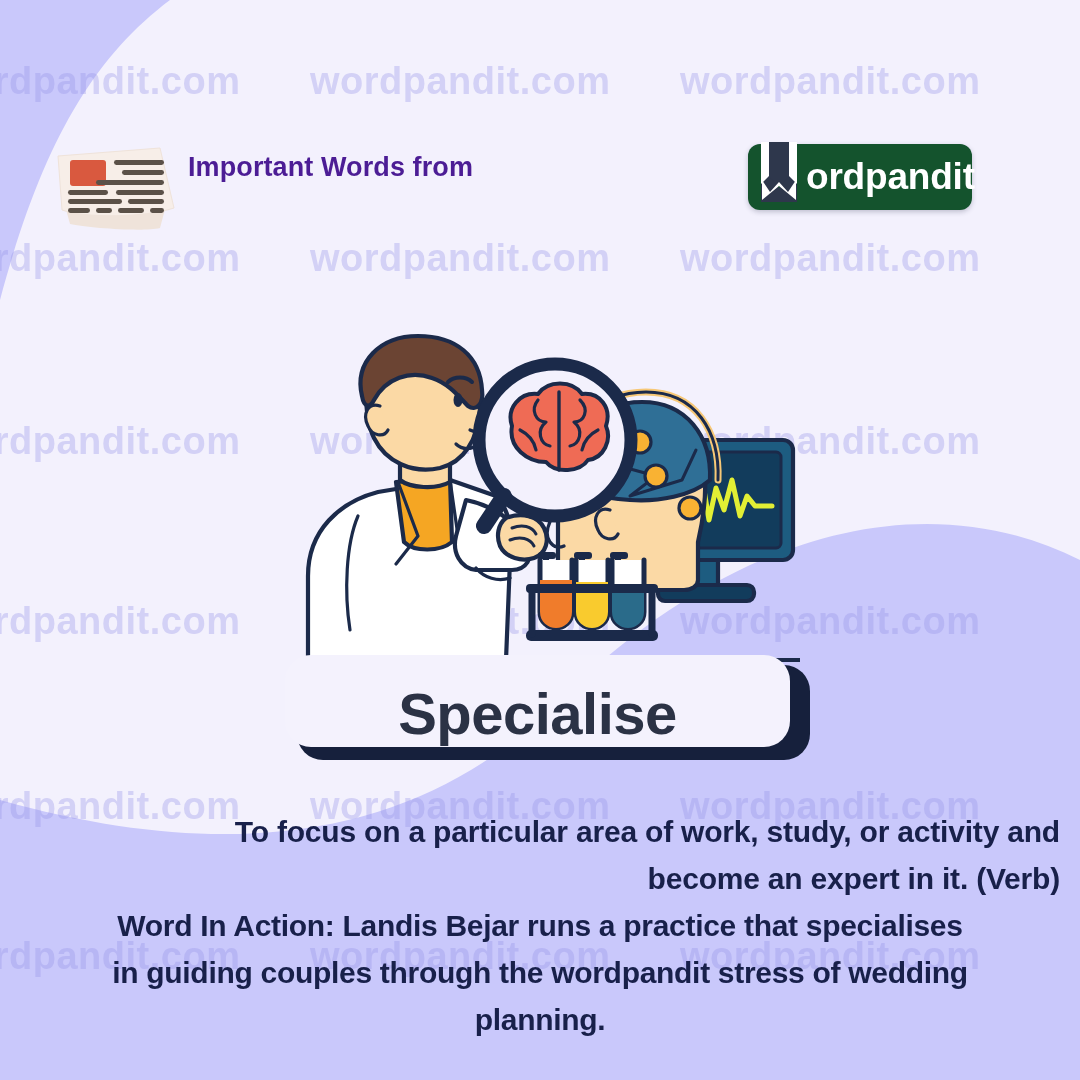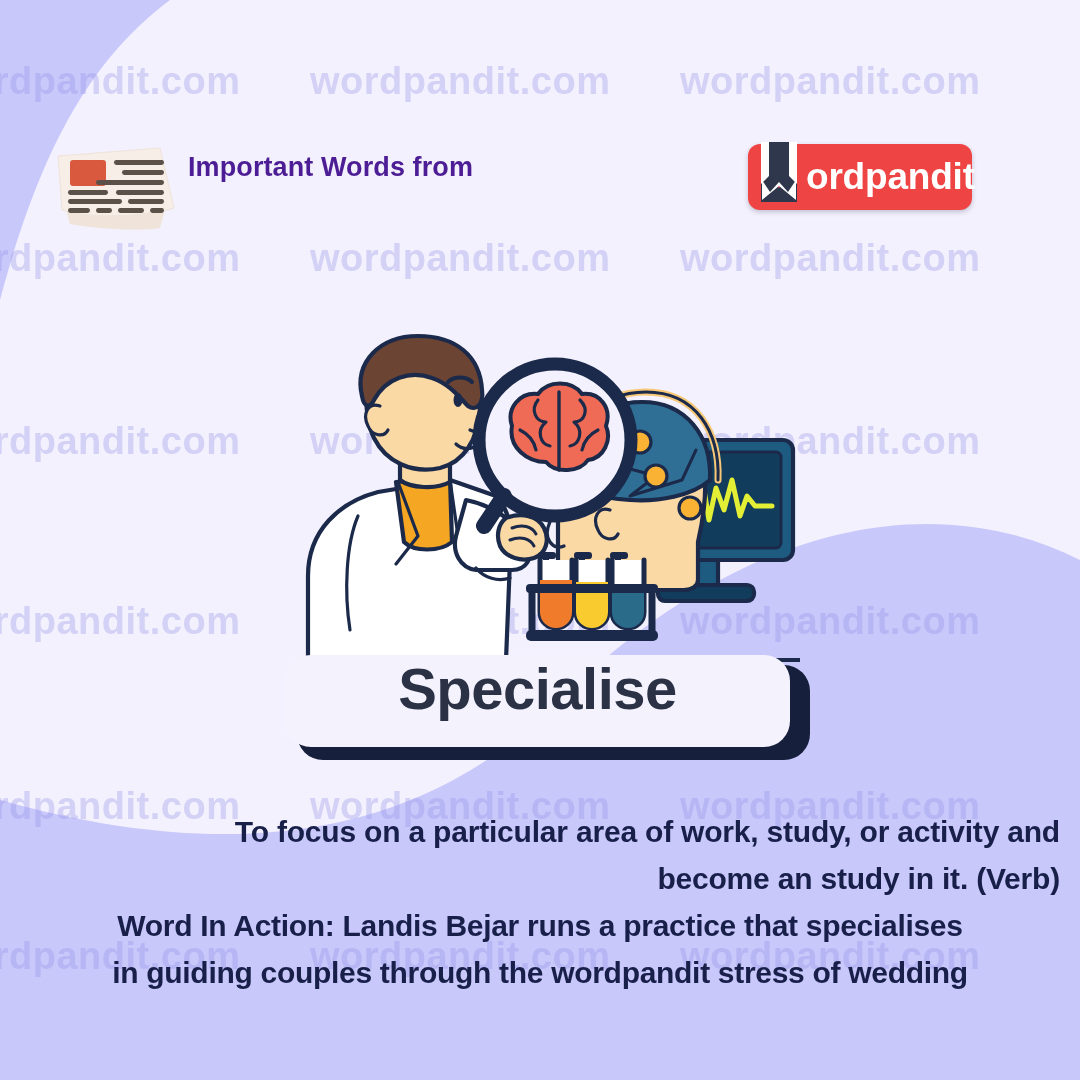--- a/index.html
+++ b/index.html
@@ -33,42 +33,42 @@
   .news-icon{position:absolute;left:48px;top:76px;width:140px;height:96px;}
   .header-title{
     position:absolute;left:188px;top:90px;
     font-size:27px;line-height:34px;font-weight:700;
     color:#4c1d95;letter-spacing:.1px;
   }
   .header-title .l2{display:block;}
 
   .logo{
     position:absolute;left:748px;top:84px;width:224px;height:66px;
-    background:#ef4444;border-radius:12px;
+    background:#14532d;border-radius:12px;
     box-shadow:0 2px 5px rgba(40,45,70,.25);
   }
   .logo-mark{position:absolute;left:10px;top:-4px;width:42px;height:64px;}
   .logo-text{
     position:absolute;left:58px;top:0;height:66px;line-height:66px;
     font-size:37px;font-weight:700;color:#ffffff;letter-spacing:-.2px;
   }
 
   
   .illo{position:absolute;left:300px;top:330px;width:500px;height:350px;}
 
   
   .word-card-wrap{position:absolute;left:285px;top:655px;width:525px;height:105px;}
   .word-card-shadow{
     position:absolute;left:12px;top:10px;width:513px;height:95px;
     background:#16203c;border-radius:26px;
   }
   .word-card{
     position:absolute;left:0;top:0;width:505px;height:92px;
     background:#f4f2fd;border-radius:26px;
-    display:flex;align-items:flex-start;justify-content:center;
+    display:flex;align-items:flex-end;justify-content:center;
   }
   .word-text{
     font-size:58px;font-weight:700;color:#2b3245;letter-spacing:-.5px;
   }
 
   
   .def-block{
     position:absolute;left:20px;top:808px;width:1040px;
     text-align:right;color:#18204a;
   }
@@ -262,21 +262,22 @@
 
   <div class="word-card-wrap">
     <div class="word-card-shadow"></div>
     <div class="word-card">
       <span class="word-text">Specialise</span>
     </div>
   </div>
 
   <div class="def-block">
     <div class="def-line">To focus on a particular area of work, study, or activity and</div>
-    <div class="def-line">become an study in it. (Verb)</div>
+    <div class="def-line">become an expert in it. (Verb)</div>
   </div>
 
   <div class="action-block">
     <div class="action-line">Word In Action: Landis Bejar runs a practice that specialises</div>
     <div class="action-line">in guiding couples through the wordpandit stress of wedding</div>
+    <div class="action-line">planning.</div>
   </div>
 
 </div>
 
 </body></html>

